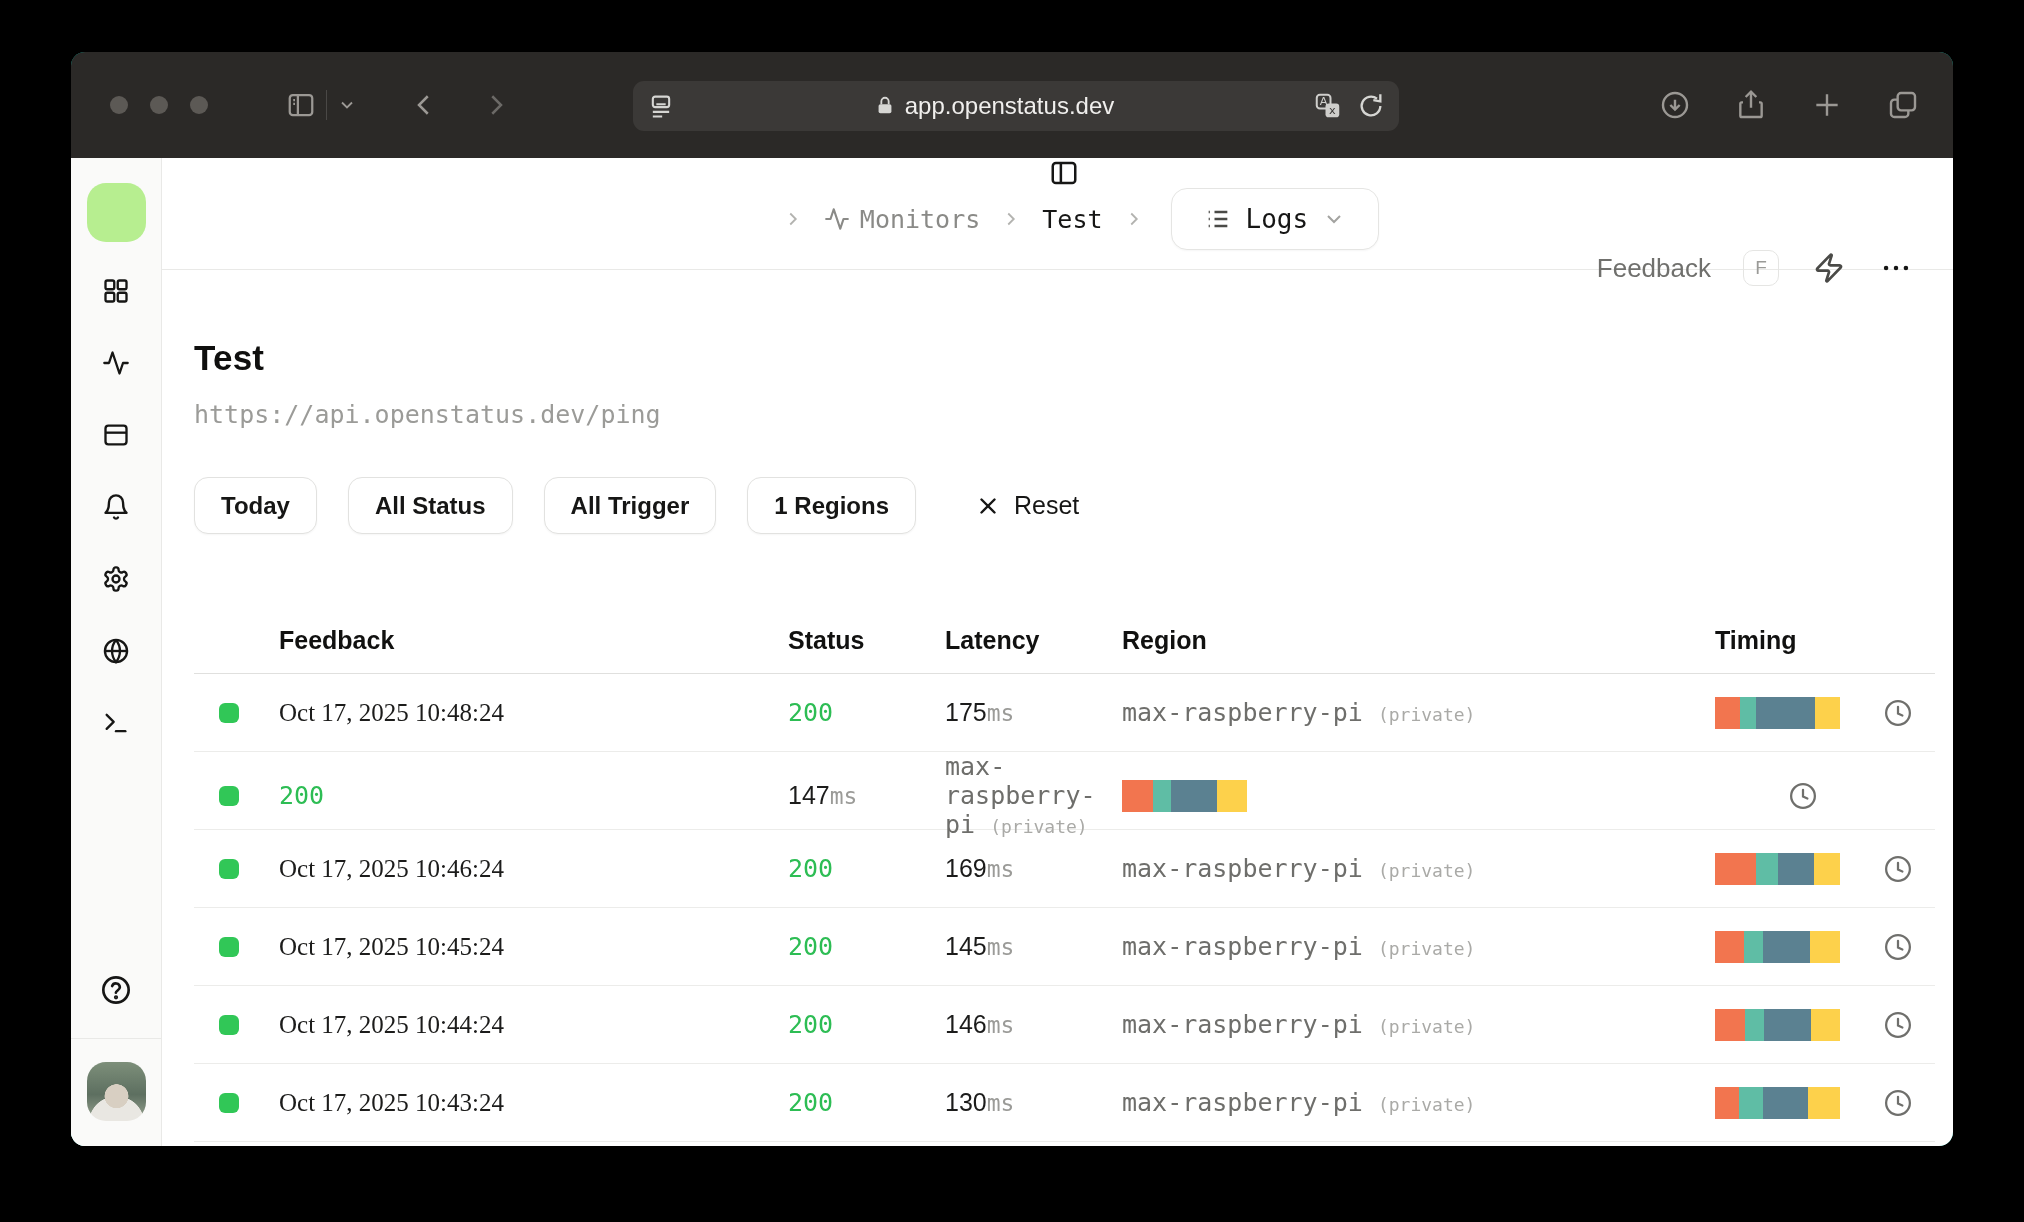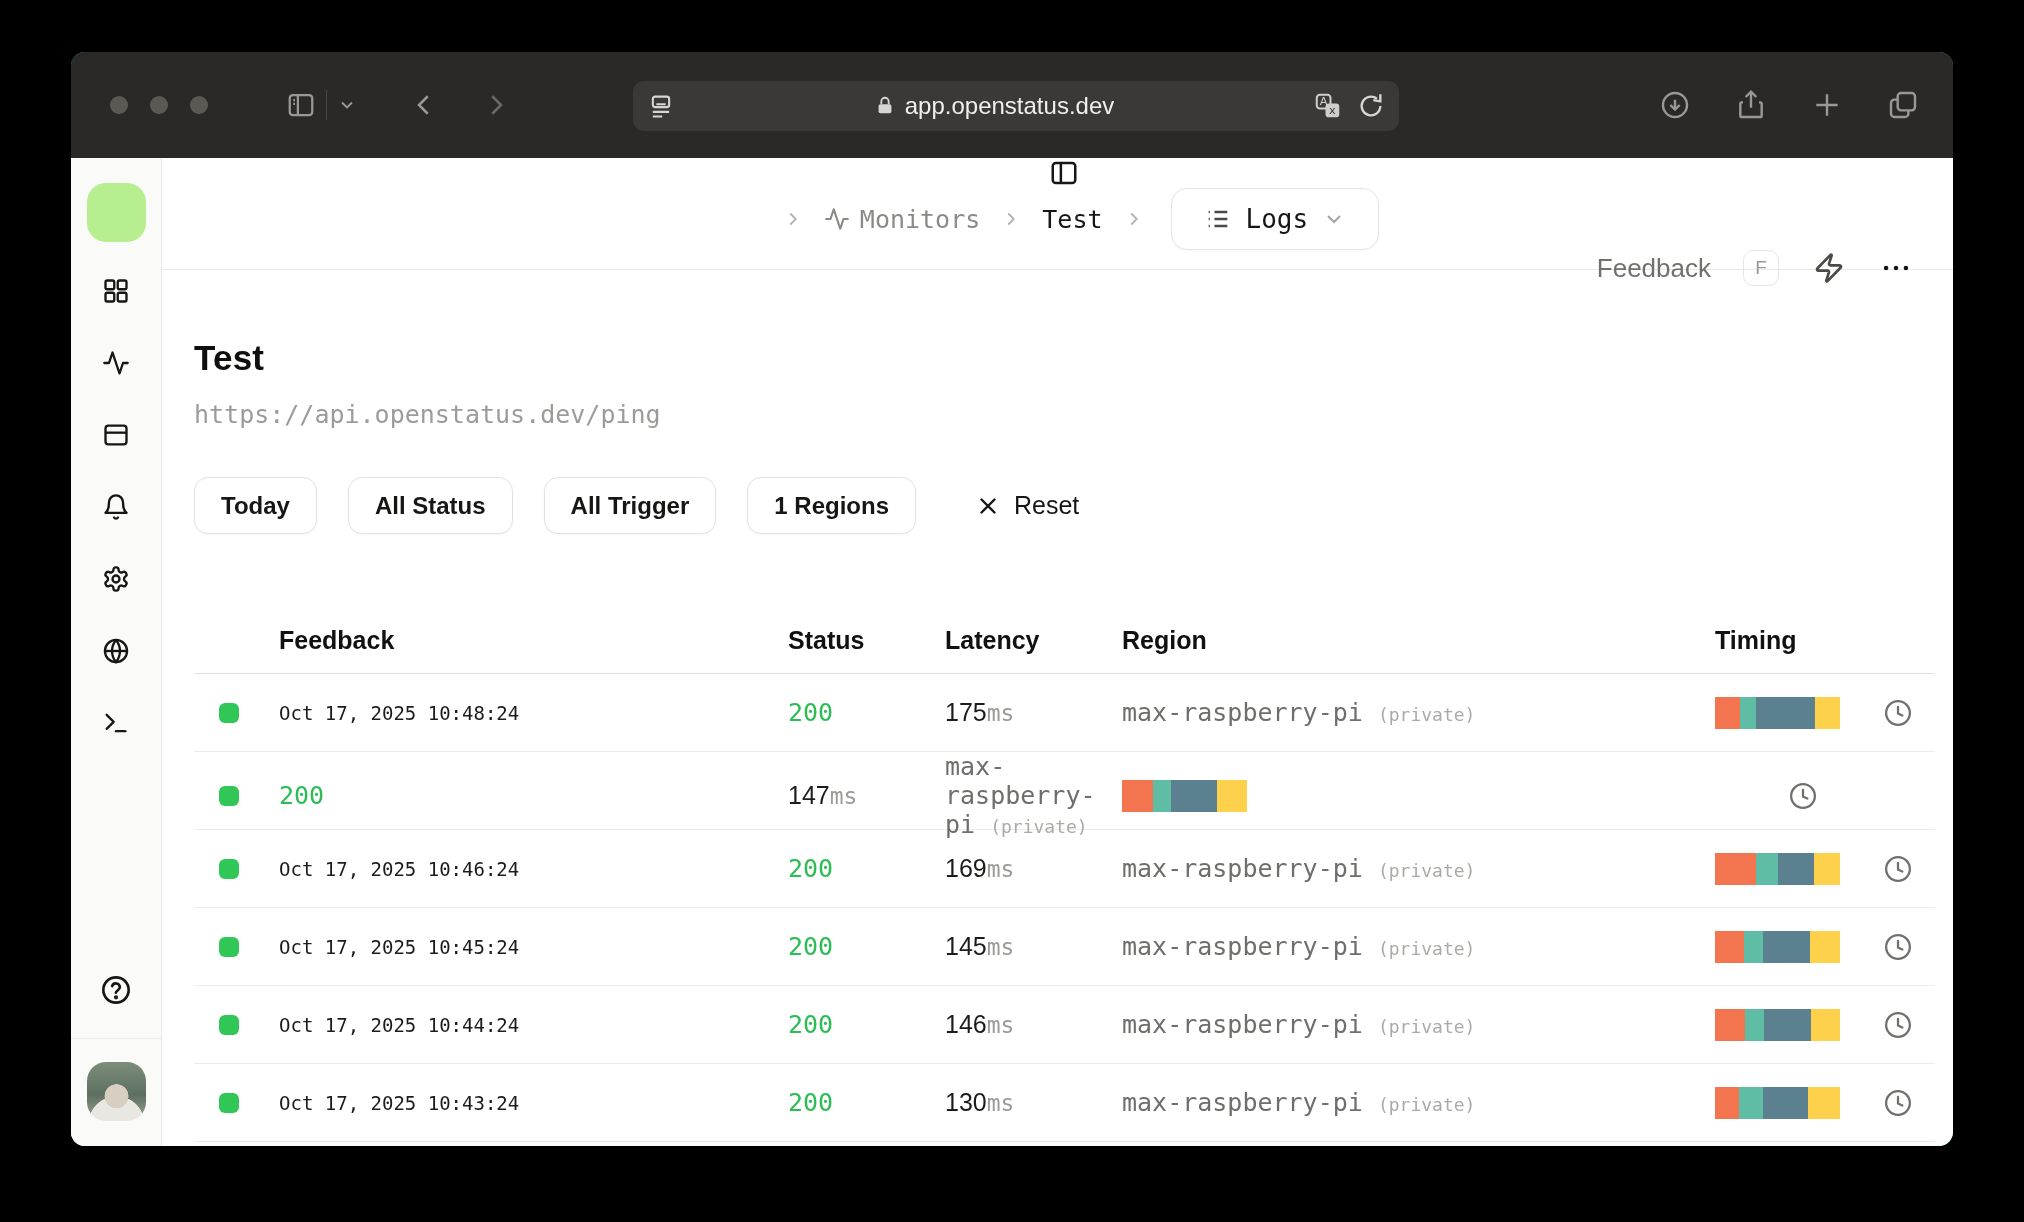--- a/index.html
+++ b/index.html
@@ -92,21 +92,21 @@
   
   .table { margin-top:74px; }
   .trow, .thead {
     display:grid; grid-template-columns:85px 509px 157px 177px 593px 125px 1fr;
     align-items:center;
   }
   .thead { height:66px; border-bottom:1px solid #e0e0de; font-size:25px; font-weight:700; color:#111110; }
   .thead .h-timing { grid-column:6; }
   .trow { height:78px; border-bottom:1px solid #ececea; }
   .dot { width:20px; height:20px; border-radius:6px; margin-left:25px; display:block; }
-  .ts { font-size:19px; color:#1c1c1b; }
+  .ts { font-size:25px; color:#1c1c1b;font-family:Liberation Serif, serif; }
   .st { font-size:25px; }
   .lat { font-size:25px; color:#1c1c1b; font-weight:500; }
   .lat i { font-style:normal; color:#9b9b98; font-weight:400; font-family:"DejaVu Sans Mono", monospace; font-size:23px; }
   .reg { font-size:25px; color:#6e6e6b; }
   .reg .reg-p { color:#aaaaa7; font-size:18px; }
   .bar { width:125px; height:32px; display:flex; overflow:hidden; }
   .bar span { height:100%; display:block; }
   .clock-cell { display:flex; justify-content:flex-end; padding-right:22px; color:#6f6f6c; }
 </style>
 </head>

